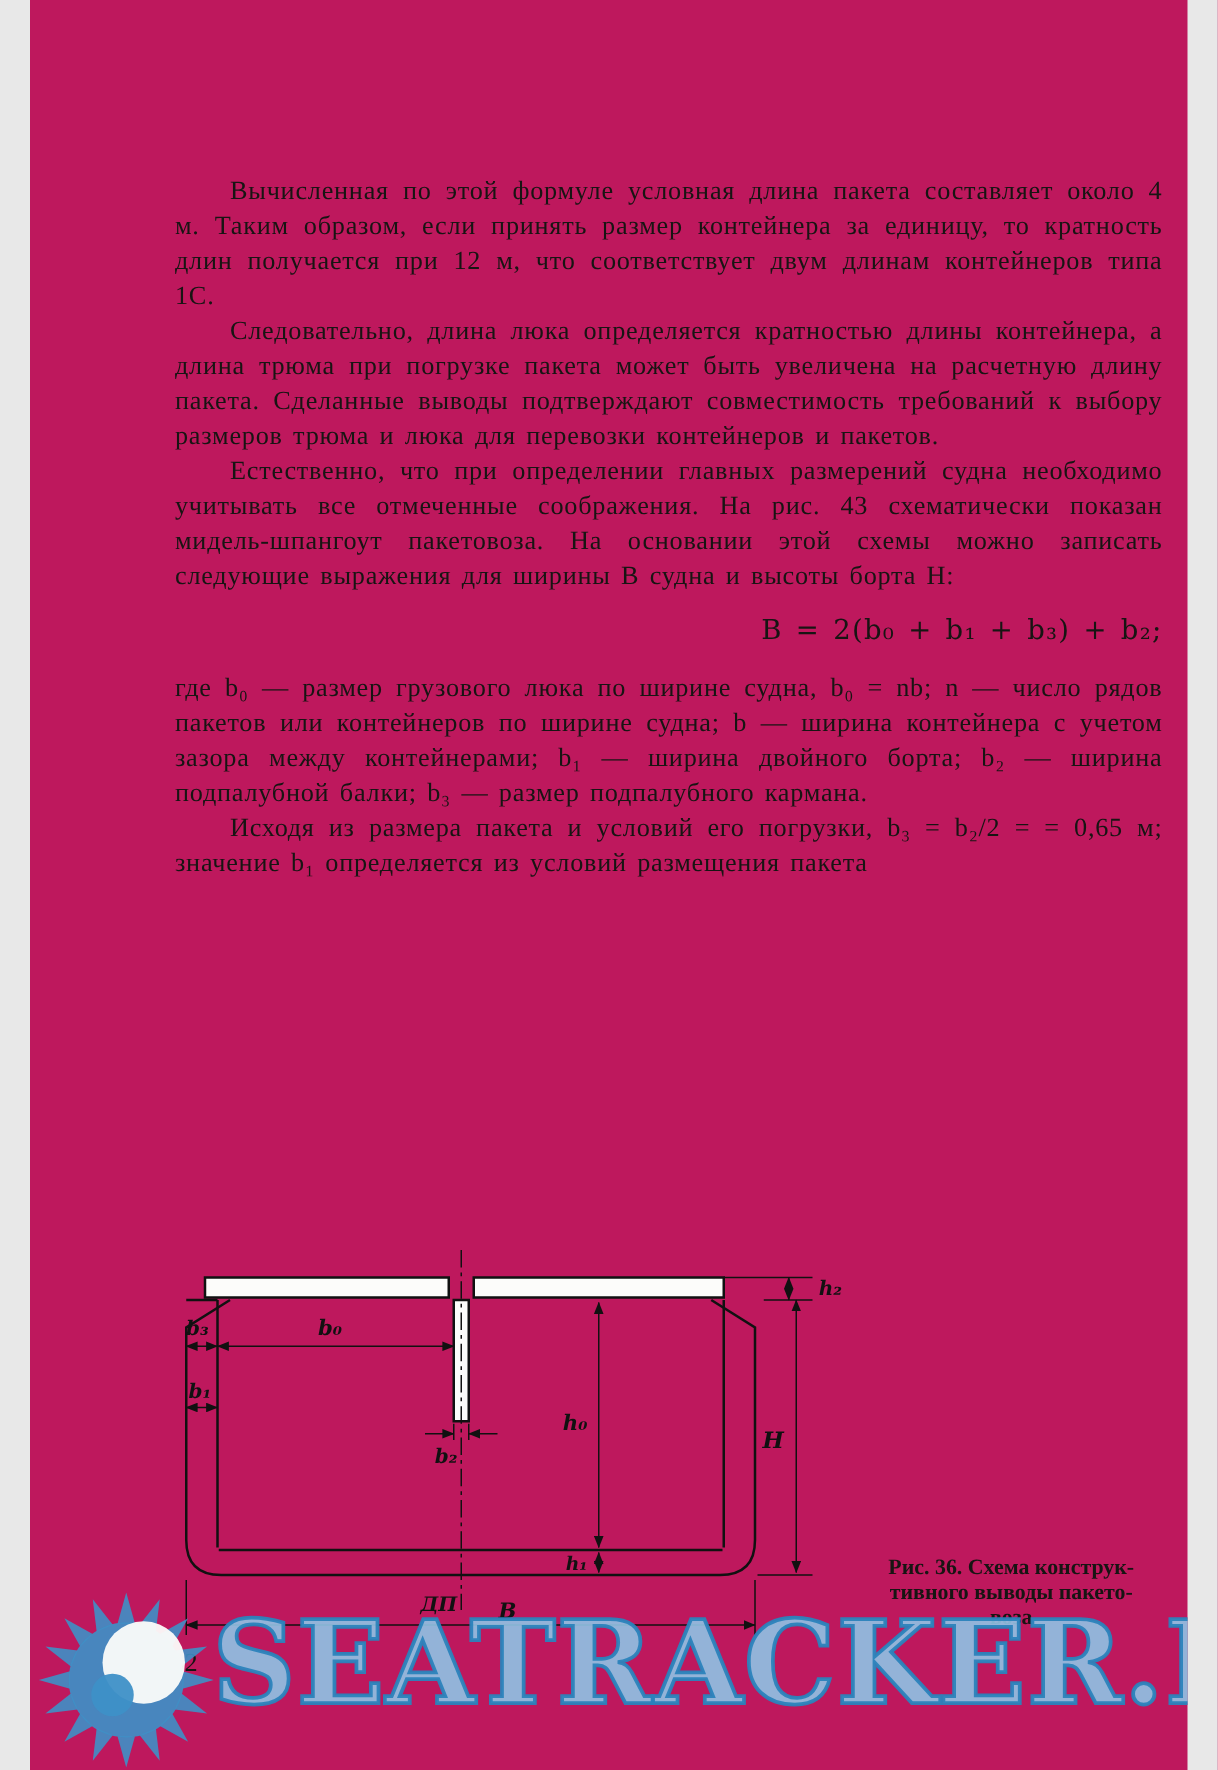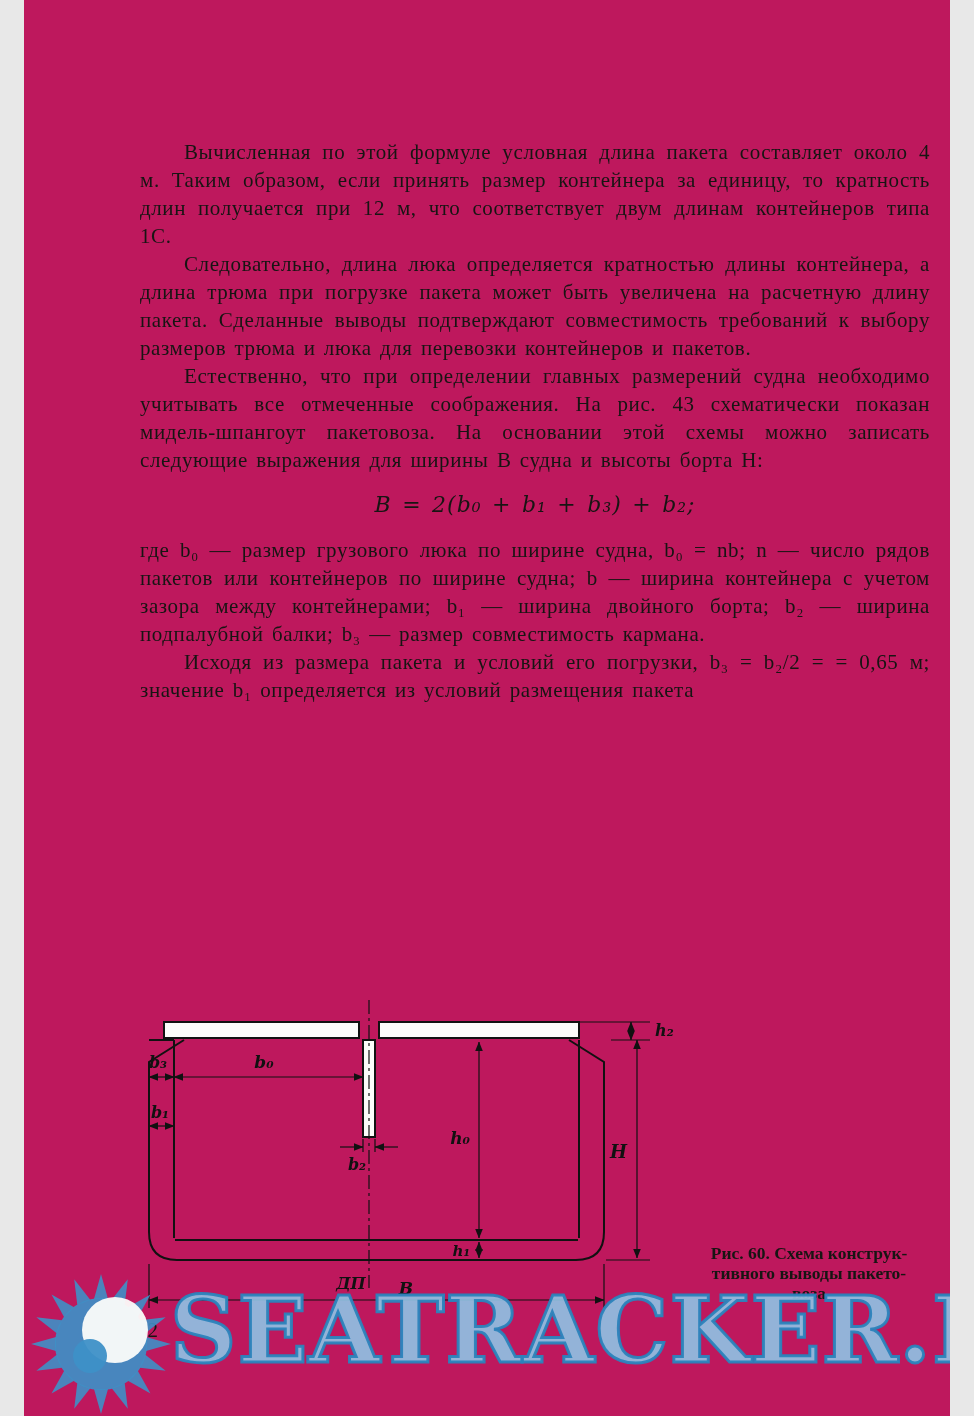--- a/index.html
+++ b/index.html
@@ -9,21 +9,21 @@
     font-family:"Liberation Serif","DejaVu Serif",serif;color:#171513;
   }
   .text-block{
     position:absolute;left:116px;top:138px;width:790px;
     font-size:21px;line-height:28px;text-align:justify;
     letter-spacing:0.6px;word-spacing:2.5px;
   }
   .para{margin:0;text-indent:44px;}
   .para.no-indent{text-indent:0;}
   .formula{
-    font-style:italic;text-align:center;text-indent:0;
+    text-align:right;text-indent:0;
     font-size:22px;line-height:34px;margin:14px 0;
     letter-spacing:1px;font-family:"DejaVu Serif",serif;
   }
   .figure{position:absolute;left:90px;top:992px;width:820px;height:340px;}
   .figure svg{display:block;}
   .figure text{font-family:"DejaVu Serif",serif;font-style:italic;font-weight:bold;fill:#111;}
   .caption{
     position:absolute;left:656px;top:1243px;width:258px;
     font-weight:bold;font-size:17.5px;line-height:20px;text-align:center;
   }
@@ -45,21 +45,21 @@
 </head>
 <body>
 
 <div class="page">
 
   <div class="text-block">
     <p class="para">Вычисленная по этой формуле условная длина пакета составляет около 4 м. Таким образом, если принять размер контейнера за единицу, то кратность длин получается при 12 м, что соответствует двум длинам контейнеров типа 1С.</p>
     <p class="para">Следовательно, длина люка определяется кратностью длины контейнера, а длина трюма при погрузке пакета может быть увеличена на расчетную длину пакета. Сделанные выводы подтверждают совместимость требований к выбору размеров трюма и люка для перевозки контейнеров и пакетов.</p>
     <p class="para">Естественно, что при определении главных размерений судна необходимо учитывать все отмеченные соображения. На рис. 43 схематически показан мидель-шпангоут пакетовоза. На основании этой схемы можно записать следующие выражения для ширины B судна и высоты борта H:</p>
     <div class="formula">B = 2(b₀ + b₁ + b₃) + b₂;</div>
-    <p class="para no-indent">где b₀ — размер грузового люка по ширине судна, b₀ = nb; n — число рядов пакетов или контейнеров по ширине судна; b — ширина контейнера с учетом зазора между контейнерами; b₁ — ширина двойного борта; b₂ — ширина подпалубной балки; b₃ — размер совместимость кармана.</p>
+    <p class="para no-indent">где b₀ — размер грузового люка по ширине судна, b₀ = nb; n — число рядов пакетов или контейнеров по ширине судна; b — ширина контейнера с учетом зазора между контейнерами; b₁ — ширина двойного борта; b₂ — ширина подпалубной балки; b₃ — размер подпалубного кармана.</p>
     <p class="para">Исходя из размера пакета и условий его погрузки, b₃ = b₂/2 = = 0,65 м; значение b₁ определяется из условий размещения пакета</p>
   </div>
 
   <div class="figure">
     <svg viewBox="0 0 820 340" width="820" height="340">
       <defs>
         <marker id="arr" viewBox="0 0 10 8" markerWidth="8" markerHeight="6.5" refX="9.5" refY="4" orient="auto-start-reverse">
           <path d="M0 0 L10 4 L0 8 Z" fill="#111"></path>
         </marker>
       </defs>
@@ -104,21 +104,21 @@
       <text x="356" y="152" font-size="17" text-anchor="end">h₀</text>
       <text x="356" y="264" font-size="15" text-anchor="end">h₁</text>
       <text x="541" y="44" font-size="16" text-anchor="start">h₂</text>
       <text x="513" y="166" font-size="18" text-anchor="end">H</text>
       <text x="292" y="302" font-size="17" text-anchor="middle">B</text>
       <text x="237" y="297" font-size="16" font-style="normal" text-anchor="middle">ДП</text>
     </svg>
   </div>
 
   <div class="caption">
-    <div>Рис. 60. Схема конструк-</div>
+    <div>Рис. 36. Схема конструк-</div>
     <div>тивного выводы пакето-</div>
     <div>воза</div>
   </div>
 
   <div class="page-number">82</div>
 
   <div class="watermark">
     <svg class="wm-sun" width="150" height="144" viewBox="0 0 150 144">
       <defs>
         <path id="ray" d="M75 2 L82 27 L68 27 Z"></path>

